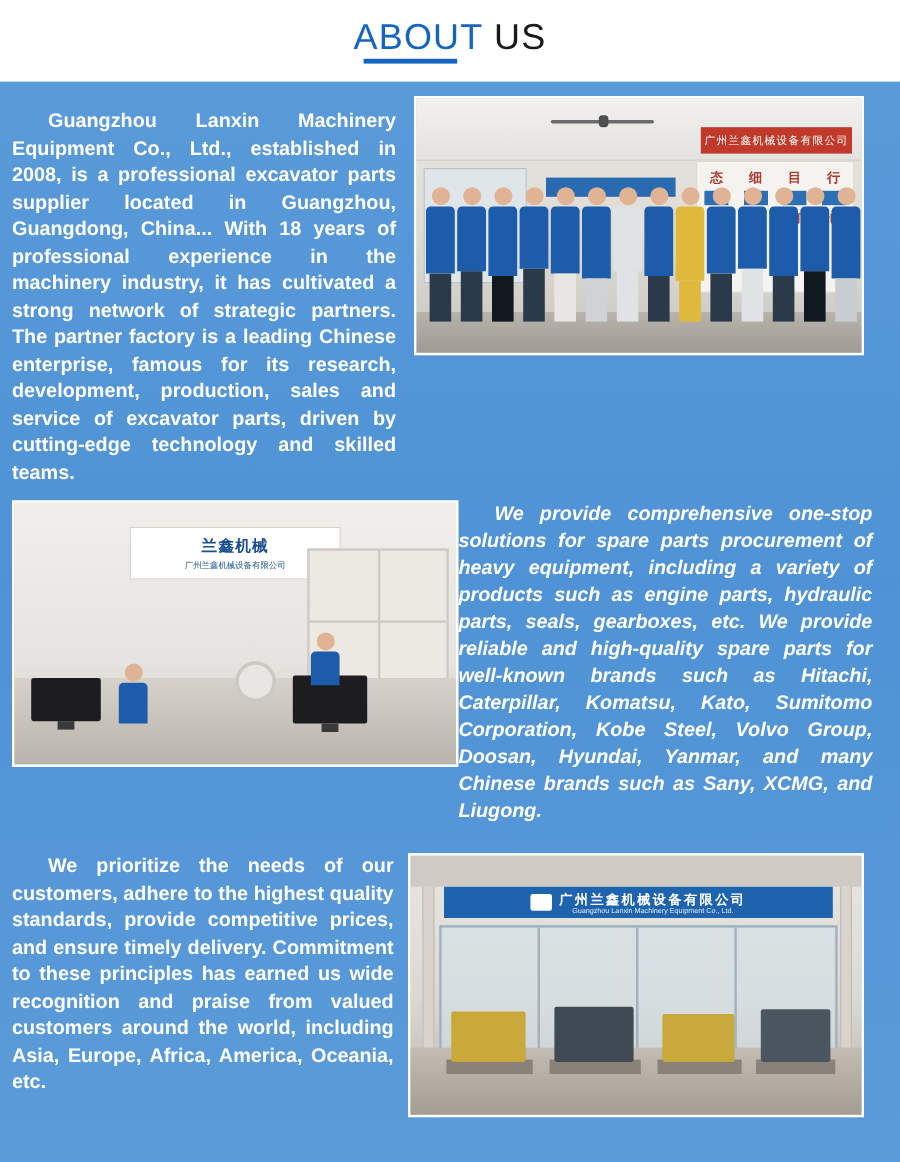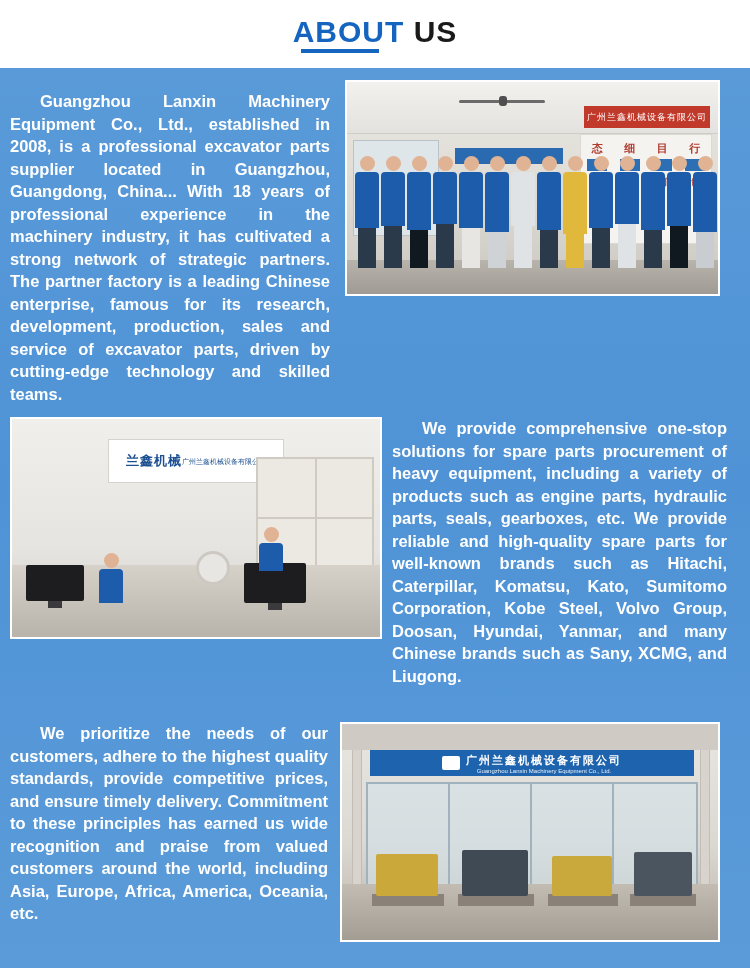--- a/index.html
+++ b/index.html
@@ -24,21 +24,21 @@
   
   .header {
     height: 68px;
     display: flex;
     align-items: center;
     justify-content: center;
     background: #ffffff;
   }
   .title {
     font-size: 30px;
-    font-weight: bold;
+    font-weight: normal;
     letter-spacing: 1px;
     color: #1a1a1a;
     position: relative;
     padding-bottom: 4px;
   }
   .title .hl {
     color: #1565c0;
   }
   .title-underline {
     position: absolute;
@@ -55,21 +55,21 @@
   }
 
   
   .row {
     display: flex;
     align-items: flex-start;
     width: 730px;
   }
   .row.r1 { margin-top: 2px; }
   .row.r2 { margin-top: 12px; }
-  .row.r3 { margin-top: 35px; }
+  .row.r3 { margin-top: 24px; }
 
   .text-block {
     color: #ffffff;
     font-size: 16.5px;
     line-height: 22.5px;
     font-weight: bold;
     text-align: justify;
     text-justify: inter-word;
   }
   .text-block .indent { display: inline-block; width: 30px; }
@@ -81,21 +81,21 @@
     position: relative;
     flex: none;
   }
 
   
   .r1 .text-block { width: 330px; padding-right: 10px; margin-top: 10px; }
   .p1 { width: 375px; height: 216px; margin-left: 5px; }
 
   
   .p2 { width: 372px; height: 222px; }
-  .r2 .text-block { width: 345px; padding-left: 10px; }
+  .r2 .text-block { width: 345px; padding-left: 0; font-style: italic; }
 
   
   .r3 .text-block { width: 330px; padding-right: 12px; }
   .p3 { width: 380px; height: 220px; }
 
   
   .ph1-bg { position: absolute; inset: 0; background: linear-gradient(180deg,#e9e7e2 0%, #dedbd4 55%, #c9c6bf 100%); }
   .ph1-ceiling { position: absolute; left: 0; top: 0; width: 100%; height: 52px; background: linear-gradient(180deg,#f2f1ee,#e3e2df); border-bottom: 1px solid #cfcdc8; }
   .ph1-fan { position: absolute; left: 112px; top: 14px; width: 86px; height: 10px; }
   .ph1-fan:before { content:""; position:absolute; left:0; top:4px; width:86px; height:3px; background:#6b6b6b; border-radius:2px;}
@@ -109,21 +109,21 @@
   .ph1-sign { position:absolute; left:108px; top:66px; width:108px; height:16px; background:#2a6ab0; }
   .ph1-floor { position:absolute; left:0; bottom:0; width:100%; height:34px; background:linear-gradient(180deg,#b8b3ab,#9f9a93); }
   .ph1-people { position:absolute; left:8px; bottom:26px; width:358px; height:132px; display:flex; align-items:flex-end; gap:2px; }
   .pp { width: 24px; display:flex; flex-direction:column; align-items:center; }
   .pp .head { width: 15px; height: 15px; border-radius: 50%; background:#e0b394; margin-bottom:1px; }
   .pp .body { width: 24px; border-radius: 4px 4px 0 0; }
   .pp .legs { width: 18px; background:#2b3a4a; }
 
   
   .ph2-bg { position:absolute; inset:0; background: linear-gradient(180deg,#f0efec 0%, #e6e4e0 60%, #cdcac5 100%); }
-  .ph2-signboard { position:absolute; left: 96px; top: 20px; width: 176px; height: 44px; background:#ffffff; border:1px solid #d6d3cd; display:flex; flex-direction:row; align-items:center; justify-content:center; }
+  .ph2-signboard { position:absolute; left: 96px; top: 20px; width: 176px; height: 44px; background:#ffffff; border:1px solid #d6d3cd; display:flex; flex-direction:column; align-items:center; justify-content:center; }
   .ph2-signboard .l1 { font-size: 13px; color:#1b4f91; font-weight:bold; letter-spacing:1px;}
   .ph2-signboard .l2 { font-size: 7px; color:#1b4f91; margin-top:2px;}
   .ph2-cab { position:absolute; right: 6px; top: 38px; width: 118px; height: 120px; background:#ece9e3; border:2px solid #cfcbc3; }
   .ph2-cab:before { content:""; position:absolute; left:50%; top:0; bottom:0; width:2px; background:#cfcbc3;}
   .ph2-cab:after { content:""; position:absolute; left:0; right:0; top:50%; height:2px; background:#cfcbc3;}
   .ph2-desk { position:absolute; left:0; bottom:0; width:100%; height:72px; background:linear-gradient(180deg,#d7d2c9,#b9b4ab); }
   .mon { position:absolute; background:#1d1d20; border-radius:2px; }
   .mon:after { content:""; position:absolute; left:50%; bottom:-7px; margin-left:-7px; width:14px; height:7px; background:#3a3a3d; }
   .ph2-m1 { left:14px; bottom:36px; width:58px; height:36px; }
   .ph2-m2 { left:232px; bottom:34px; width:62px; height:40px; }

